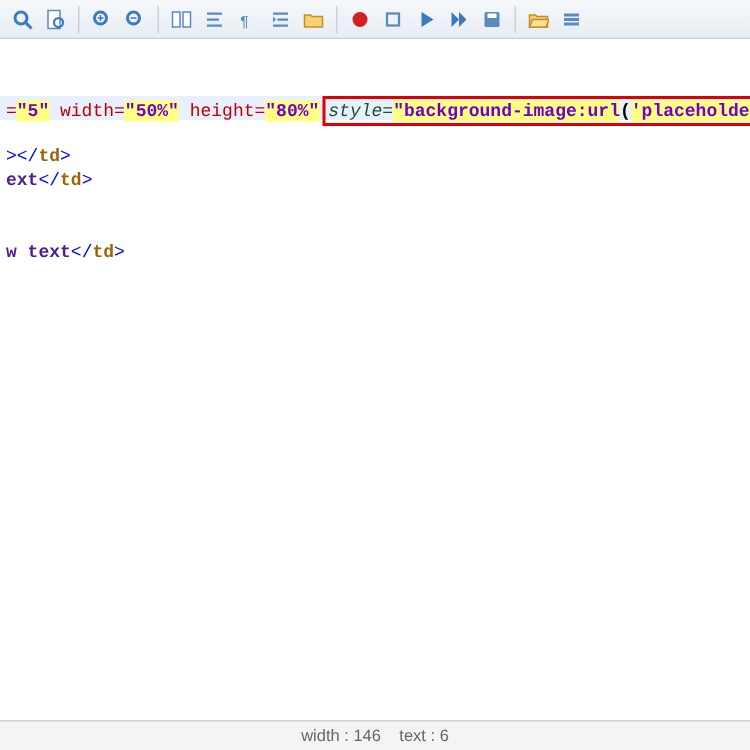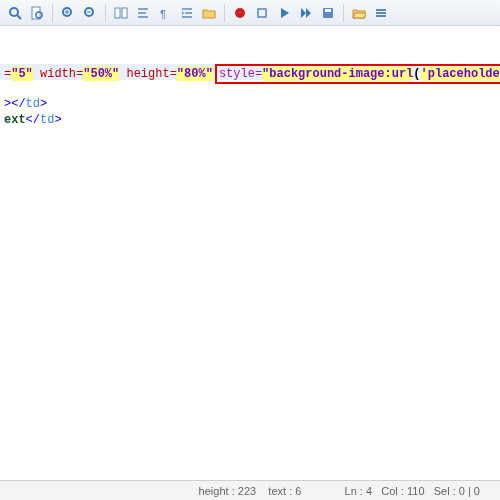--- a/index.html
+++ b/index.html
@@ -51,31 +51,31 @@
     white-space: pre;
     padding-left: 4px;
     font-family: "Consolas", "Courier New", monospace;
   }
   .selected-line {
     background: #e8effd;
     position: relative;
   }
   .attr-name { color: #c00000; font-weight: 500; }
   .attr-val  { color: #7000d0; background: #ffff80; font-weight: bold; }
-  .tag-name  { color: #3b82f6; font-weight: 400; }
+  .tag-name  { color: #a16207; font-weight: 700; }
   .tag-brkt  { color: #0000ff; font-weight: 500; }
-  .plain     { color: #14532d; font-weight: bold; }
+  .plain     { color: #4c1d95; font-weight: bold; }
 
   .style-box {
     display: inline-block;
     border: 2px solid #e00000;
     padding: 0 2px;
     margin-left: 2px;
   }
-  .style-box .attr-name { color: #a21caf; }
+  .style-box .attr-name { color: #14532d; font-style: italic; }
   .style-box .paren { color: #000; font-weight: bold; }
 
   .statusbar {
     position: absolute;
     bottom: 0;
     left: 0;
     right: 0;
     height: 20px;
     background: #f4f4f4;
     border-top: 1px solid #d0d0d0;
@@ -205,31 +205,24 @@
 
   <div style="height:16px"></div>
 
   <div class="line"><span class="tag-brkt">&gt;</span><span class="tag-brkt">&lt;/</span><span class="tag-name">td</span><span class="tag-brkt">&gt;</span></div>
 
   <div class="line"><span class="plain">ext</span><span class="tag-brkt">&lt;/</span><span class="tag-name">td</span><span class="tag-brkt">&gt;</span></div>
 
   <div style="height:32px"></div>
 
 
+  <div class="line"><span class="plain">w text</span><span class="tag-brkt">&lt;/</span><span class="tag-name">td</span><span class="tag-brkt">&gt;</span></div>
 
 </div>
 
 <div class="statusbar">
   <div class="left">
-    <span>height :</span>
-    <span>223</span>&nbsp;&nbsp;&nbsp;
+    <span>width :</span>
+    <span>146</span>&nbsp;&nbsp;&nbsp;
     <span>text :</span>
     <span>6</span>
   </div>
-  <div>
-    <span>Ln :</span>
-    <span>4</span>&nbsp;&nbsp;
-    <span>Col :</span>
-    <span>110</span>&nbsp;&nbsp;
-    <span>Sel :</span>
-    <span>0 | 0</span>
-  </div>
 </div>
 
 </body></html>

